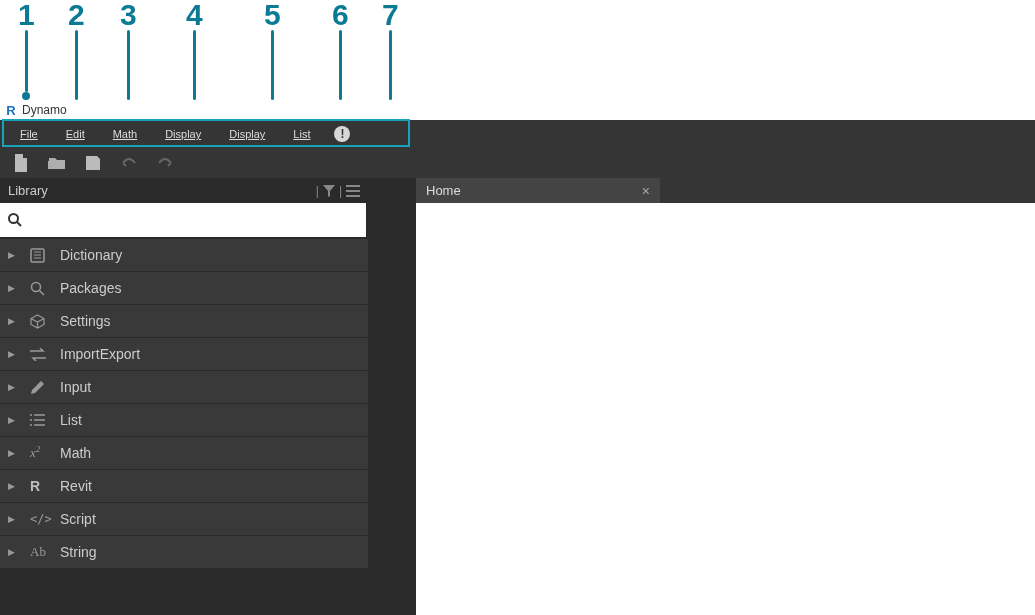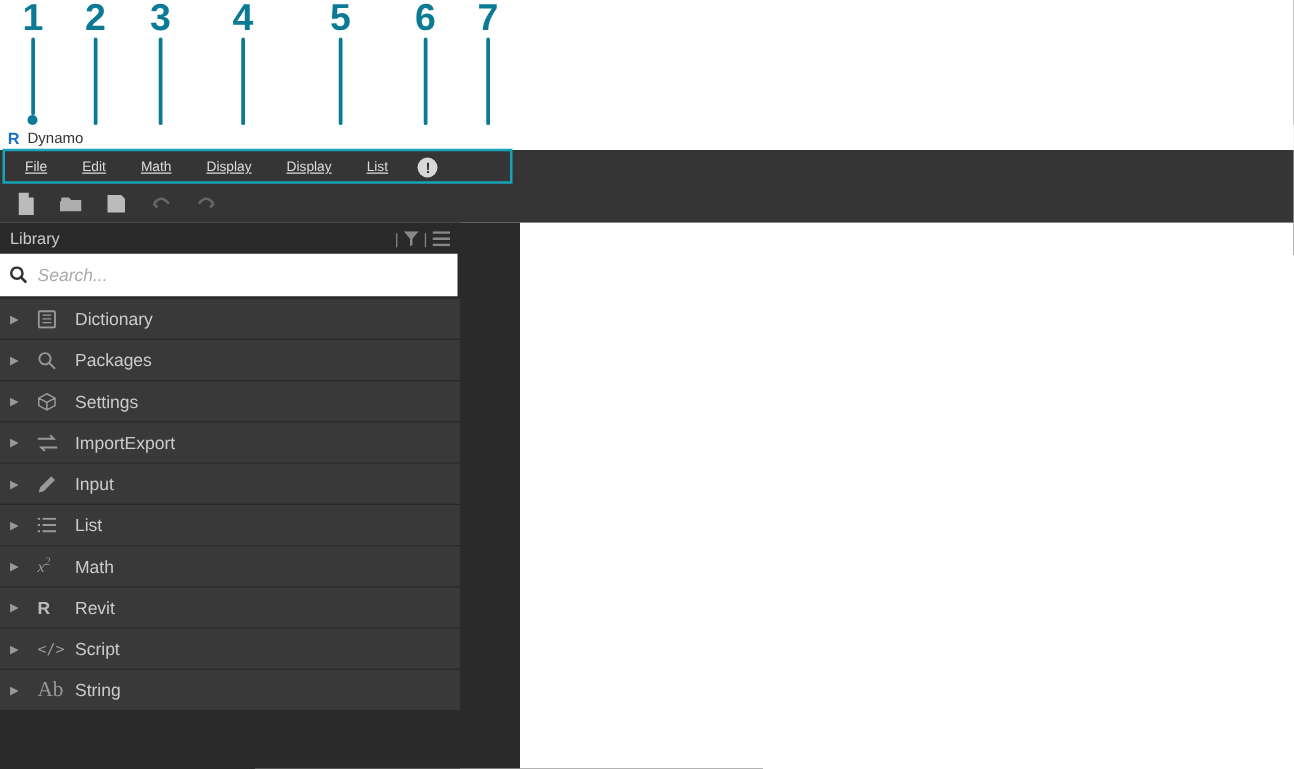--- a/index.html
+++ b/index.html
@@ -363,21 +363,20 @@
           </span>
         </span>
       </div>
       <div class="search-row">
         <span class="search-icon">
           <svg width="14" height="14" viewBox="0 0 14 14">
               <circle cx="5.5" cy="5.5" r="4.5" fill="none" stroke="currentColor" stroke-width="2"></circle>
               <line x1="9" y1="9" x2="13" y2="13" stroke="currentColor" stroke-width="2"></line>
             </svg>
         </span>
-        <input type="text" placeholder="Search..." style="">
       </div>
       <div class="tree">
           <div class="tree-item">
             <span class="tree-chevron">▶</span>
             <span class="tree-icon">
               <svg width="15" height="15" viewBox="0 0 15 15">
                 <rect x="1" y="1" width="13" height="13" rx="1" fill="none" stroke="currentColor" stroke-width="1.5"></rect>
                 <line x1="4" y1="4" x2="11" y2="4" stroke="currentColor"></line>
                 <line x1="4" y1="7" x2="11" y2="7" stroke="currentColor"></line>
                 <line x1="4" y1="10" x2="11" y2="10" stroke="currentColor"></line>
@@ -448,25 +447,31 @@
           <div class="tree-item">
             <span class="tree-chevron">▶</span>
             <span class="tree-icon">
               <span style="font-family:monospace;font-size:12px;">&lt;/&gt;</span>
             </span>
             <span>Script</span>
           </div>
           <div class="tree-item">
             <span class="tree-chevron">▶</span>
             <span class="tree-icon">
-              <span style="font-family:serif;font-size:17px;">Ab</span>
+              <span style="font-family:serif;font-size:13px;">Ab</span>
             </span>
             <span>String</span>
           </div>
         </div>
     </div>
 
     <div class="canvas-area">
+      <div class="tab-strip">
+        <div class="tab">
+          <span>Home</span>
+          <span class="tab-close">×</span>
+        </div>
+      </div>
       <div class="canvas"></div>
     </div>
 
   </div>
 </div>
 
 </body></html>

